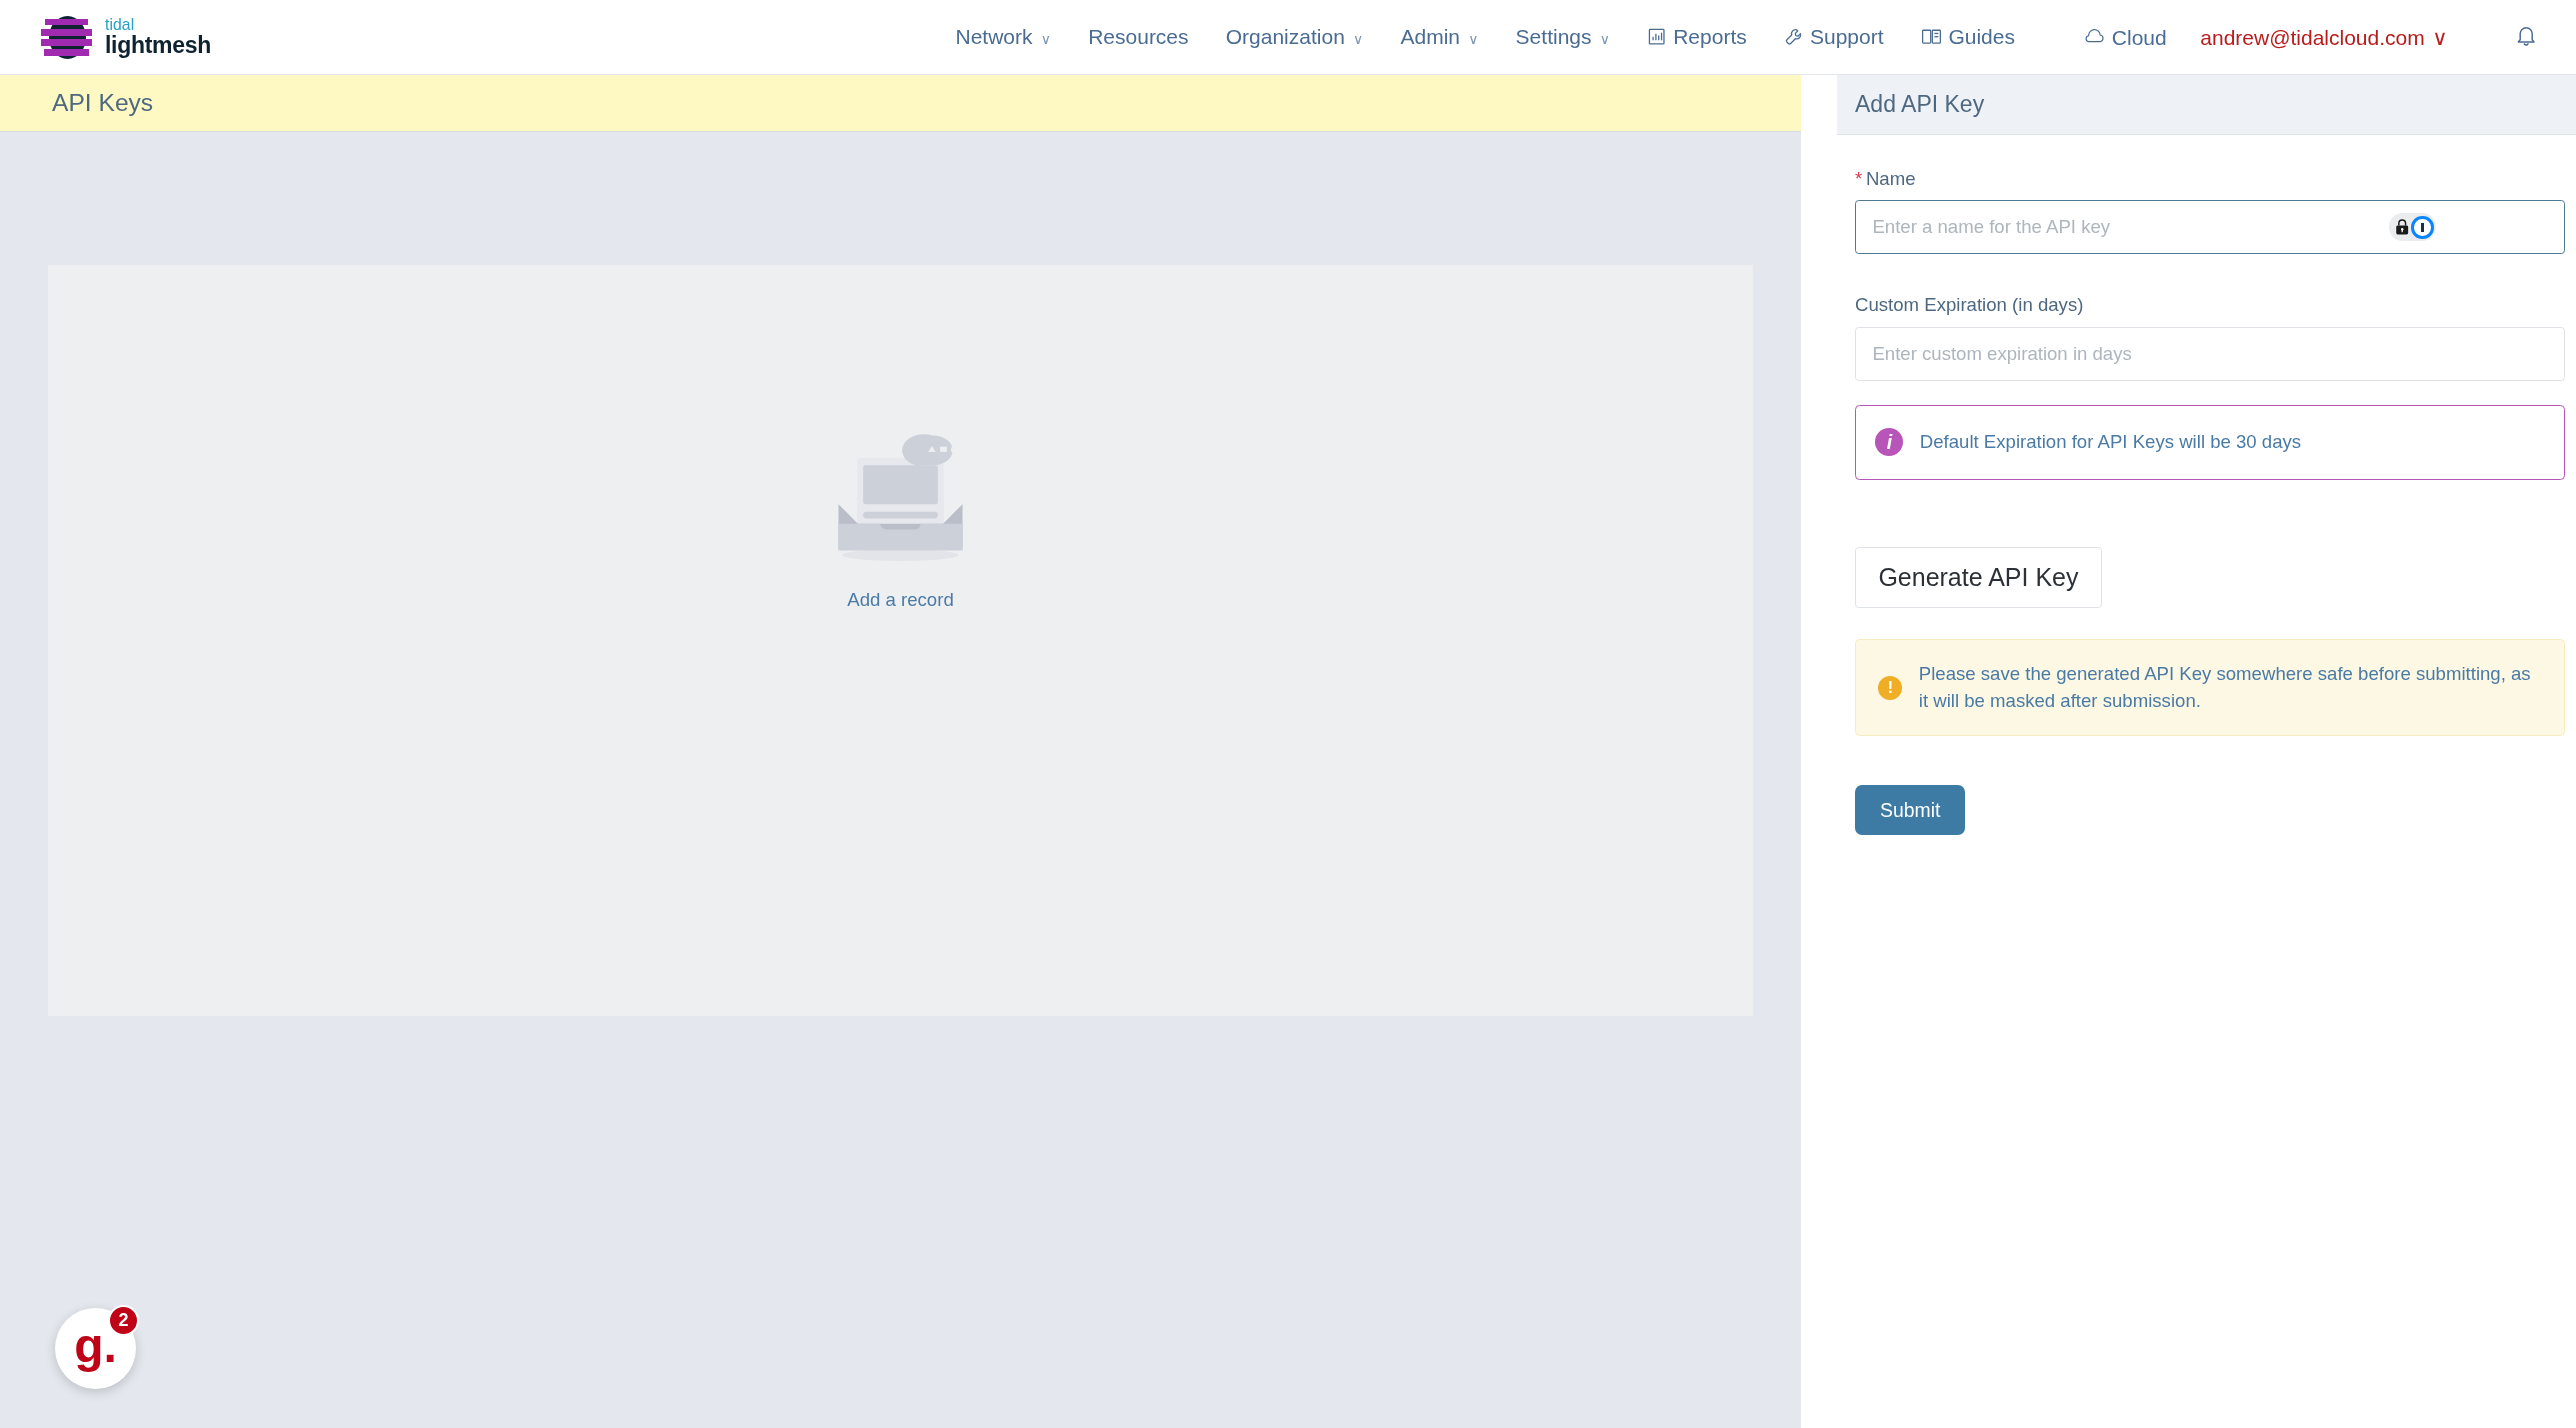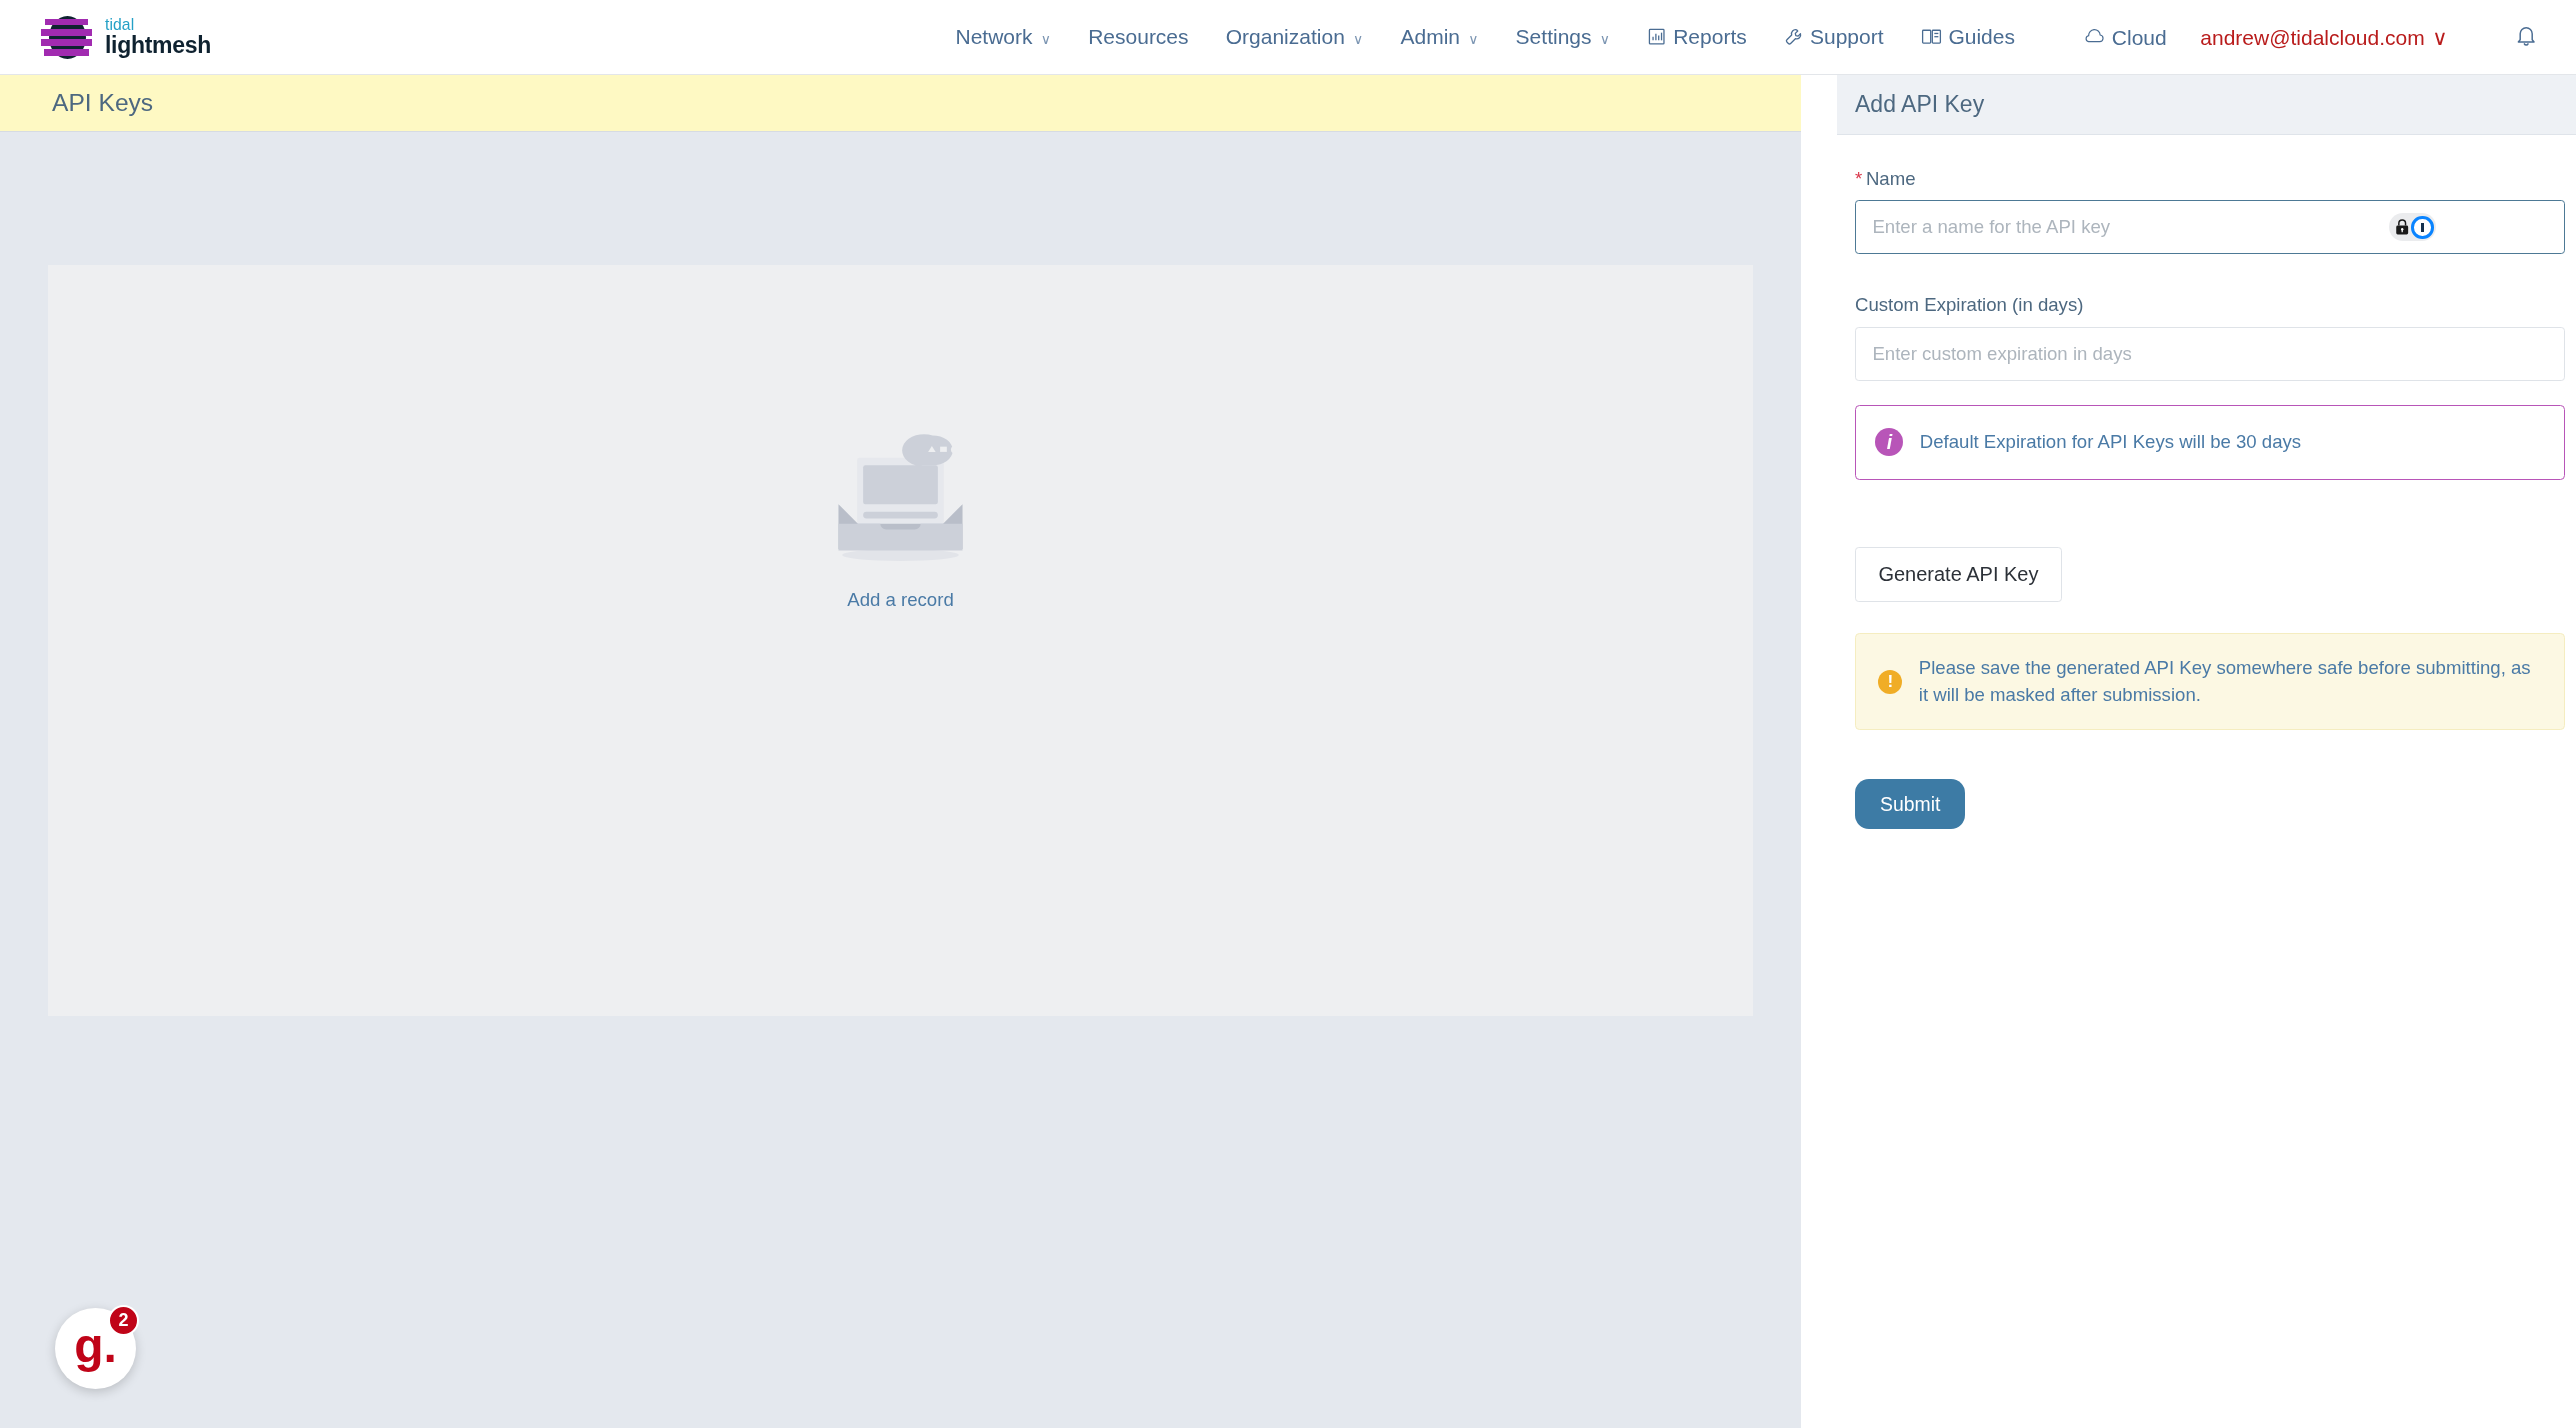--- a/index.html
+++ b/index.html
@@ -158,38 +158,38 @@
   }
   .info-icon {
     width: 28px; height: 28px; border-radius: 50%; background: #b855b8;
     color: #fff; font-size: 19.4px; font-weight: 700; font-style: italic;
     display: flex; align-items: center; justify-content: center; flex: 0 0 28px;
   }
   .info-text { font-size: 18.6px; color: #4a7aa6; }
 
   .gen-btn {
     display: inline-block; background: #ffffff; border: 0.7px solid #dfe3e8;
-    border-radius: 3.7px; padding: 15px 22.4px; font-size: 20px; color: #2c3138;
+    border-radius: 3.7px; padding: 15px 22.4px; font-size: 25px; color: #2c3138;
     font-family: "Liberation Sans", sans-serif; cursor: pointer; margin-bottom: 31px;
   }
 
   .warn-box {
     width: 710px; background: #fcf8e3; border: 0.7px solid #f5edc0;
     border-radius: 4.5px; padding: 21px 22.4px; display: flex; align-items: center;
     gap: 16.4px; margin-bottom: 49px;
   }
   .warn-icon {
     width: 24px; height: 24px; border-radius: 50%; background: #f0ad26;
     color: #fff; font-size: 17px; font-weight: 700;
     display: flex; align-items: center; justify-content: center; flex: 0 0 24px;
   }
   .warn-text { font-size: 18.6px; color: #4a7aa6; line-height: 1.45; max-width: 641px; }
 
   .submit-btn {
-    background: #3d7ba5; color: #ffffff; border: none; border-radius: 14px;
+    background: #3d7ba5; color: #ffffff; border: none; border-radius: 7px;
     padding: 13.4px 25px; font-size: 19.4px; cursor: pointer;
     font-family: "Liberation Sans", sans-serif;
   }
 
   
   .chat-widget {
     position: absolute; left: 55px; bottom: 39px;
     width: 81px; height: 81px; cursor: pointer;
   }
   .chat-circle {

